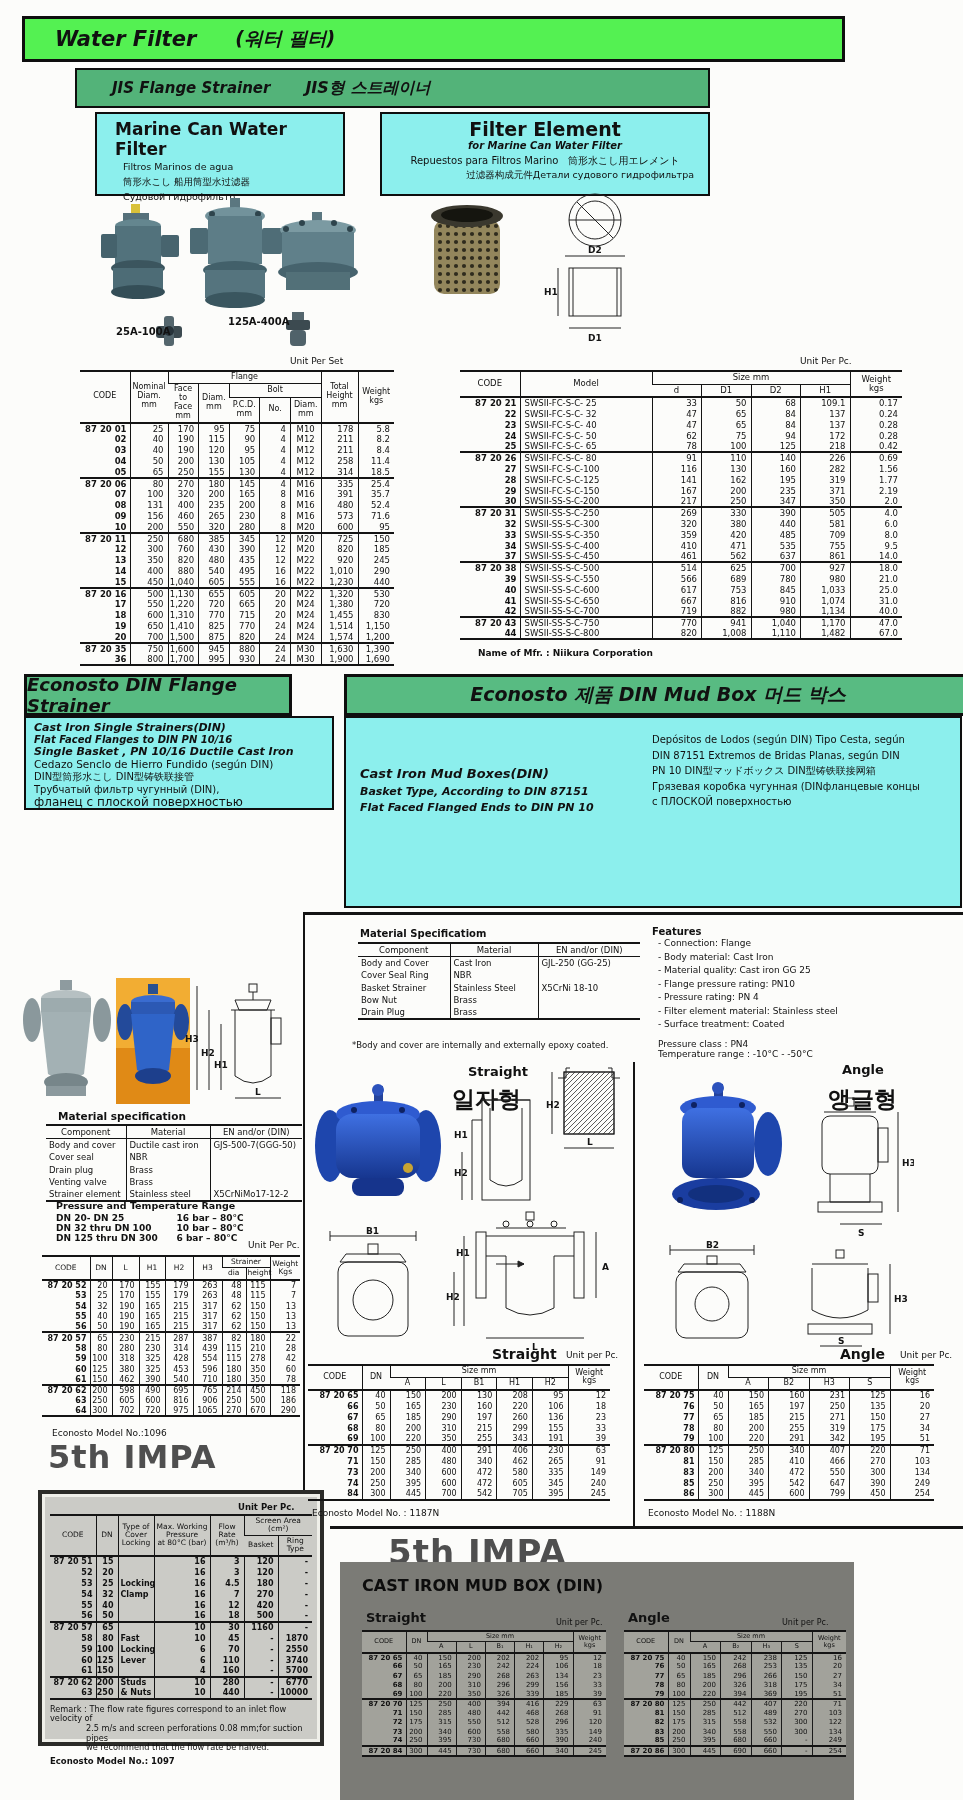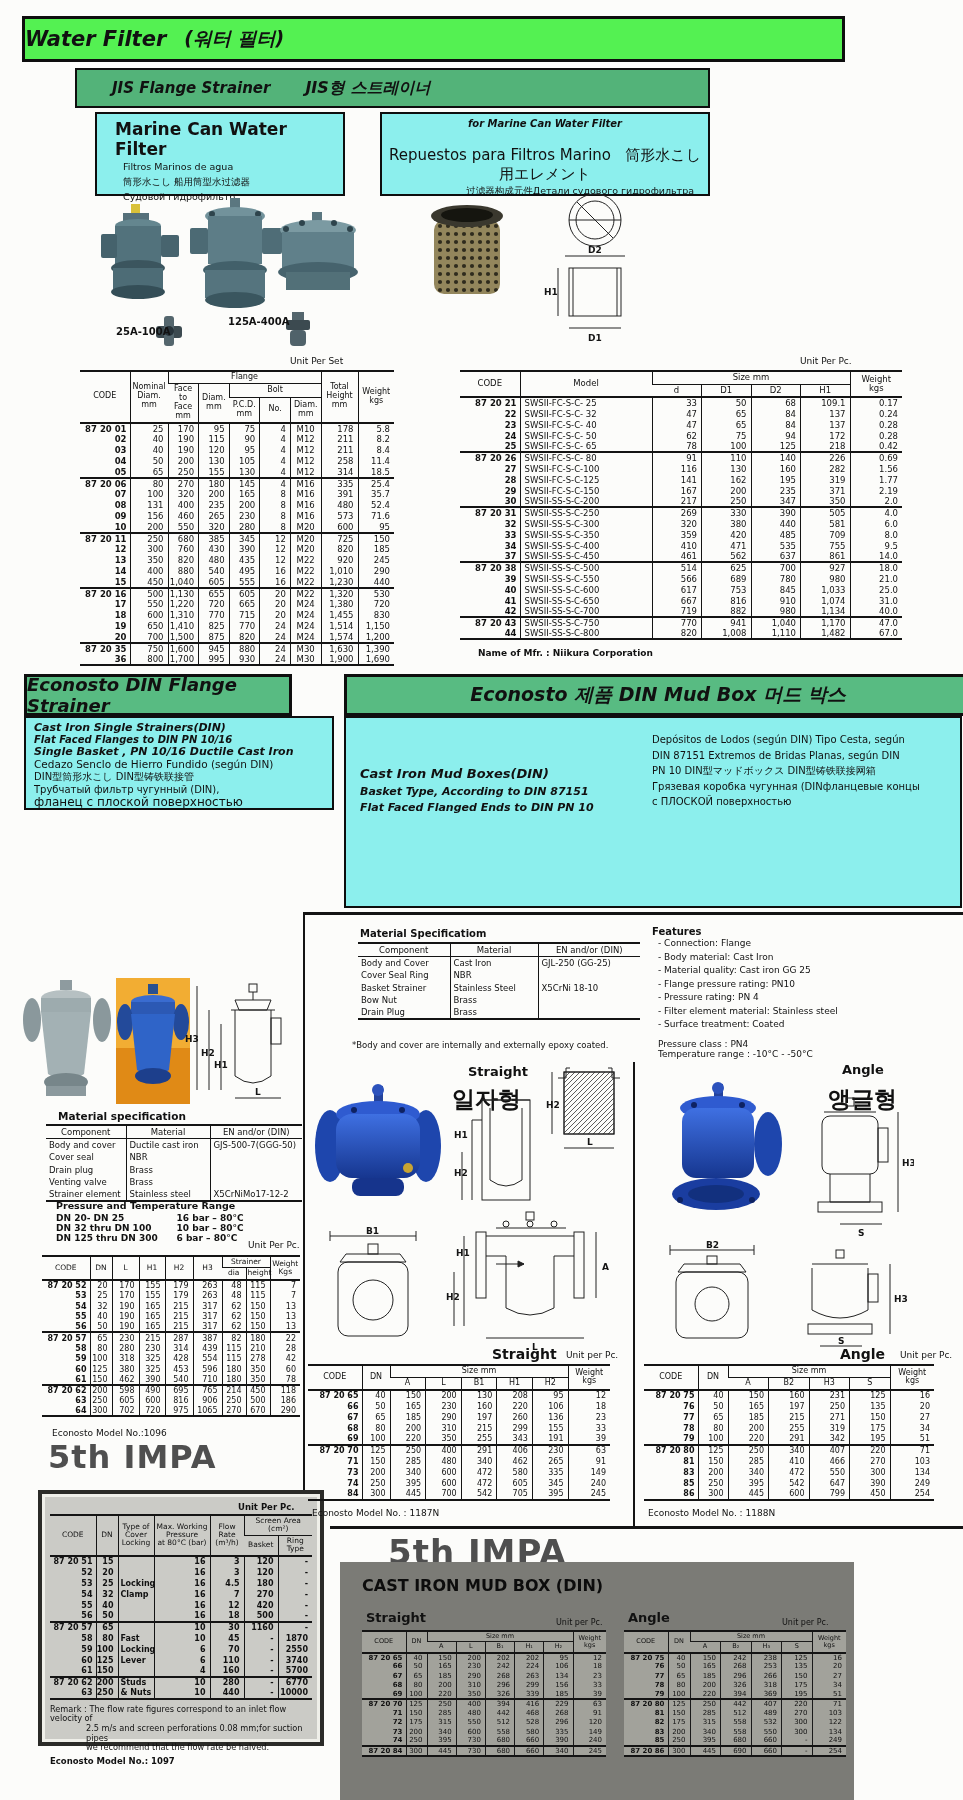--- a/index.html
+++ b/index.html
@@ -48,42 +48,43 @@
 svg text{font:bold 9px "DejaVu Sans",sans-serif;fill:#151515}
 .impa-txt{font-weight:bold;color:#4f4f4f;letter-spacing:1px}
 .modline{font-size:9px;font-weight:normal}
 .dim-draw{stroke:#222;fill:none;stroke-width:1}
 </style>
 </head>
 <body>
 
 <div id="page">
 
-  <div class="abs bar-green" style="left:22px;top:16px;width:823px;height:46px;gap:18px">
+  <div class="abs bar-green" style="left:22px;top:16px;width:823px;height:46px;padding-left:30px;gap:39px">
     <span class="ti" style="font-size:21px">Water Filter</span>
     <span class="ti" style="font-size:19px">(워터 필터)</span>
   </div>
 
   <div class="abs panel-cyan" style="left:95px;top:112px;width:250px;height:84px;padding:5px 0 0 18px">
     <div style="font-size:17px;font-weight:bold">Marine Can Water Filter</div>
     <div style="font-size:9.5px;line-height:1.6;padding-left:8px">
         <div>Filtros Marinos de agua</div>
         <div>筒形水こし  船用筒型水过滤器</div>
         <div>Судовой гидрофильтр</div>
       </div>
   </div>
 
   <div class="abs bar-jis" style="left:75px;top:68px;width:635px;height:40px;padding-left:35px;gap:35px">
     <span class="ti" style="font-size:15px">JIS  Flange Strainer</span>
     <span class="ti" style="font-size:16px">JIS형 스트레이너</span>
   </div>
 
   <div class="abs panel-cyan" style="left:380px;top:112px;width:330px;height:84px;padding-top:4px;text-align:center">
+    <div style="font-size:19px;font-weight:bold">Filter Element</div>
     <div class="ti" style="font-size:10px">for Marine Can Water Filter</div>
-    <div style="font-size:15px;margin-top:17px">
+    <div style="font-size:10px;margin-top:3px">
       <span>Repuestos para Filtros Marino</span>&nbsp;&nbsp;
       <span>筒形水こし用エレメント</span>
     </div>
     <div style="font-size:9.5px;display:flex;justify-content:flex-end;padding:1px 14px 0 14px">
       <span>过滤器构成元件</span>
       <span>Детали судового гидрофильтра</span>
     </div>
   </div>
 
   <svg class="abs ph" style="left:100px;top:202px" width="80" height="100" viewBox="0 0 80 100">

